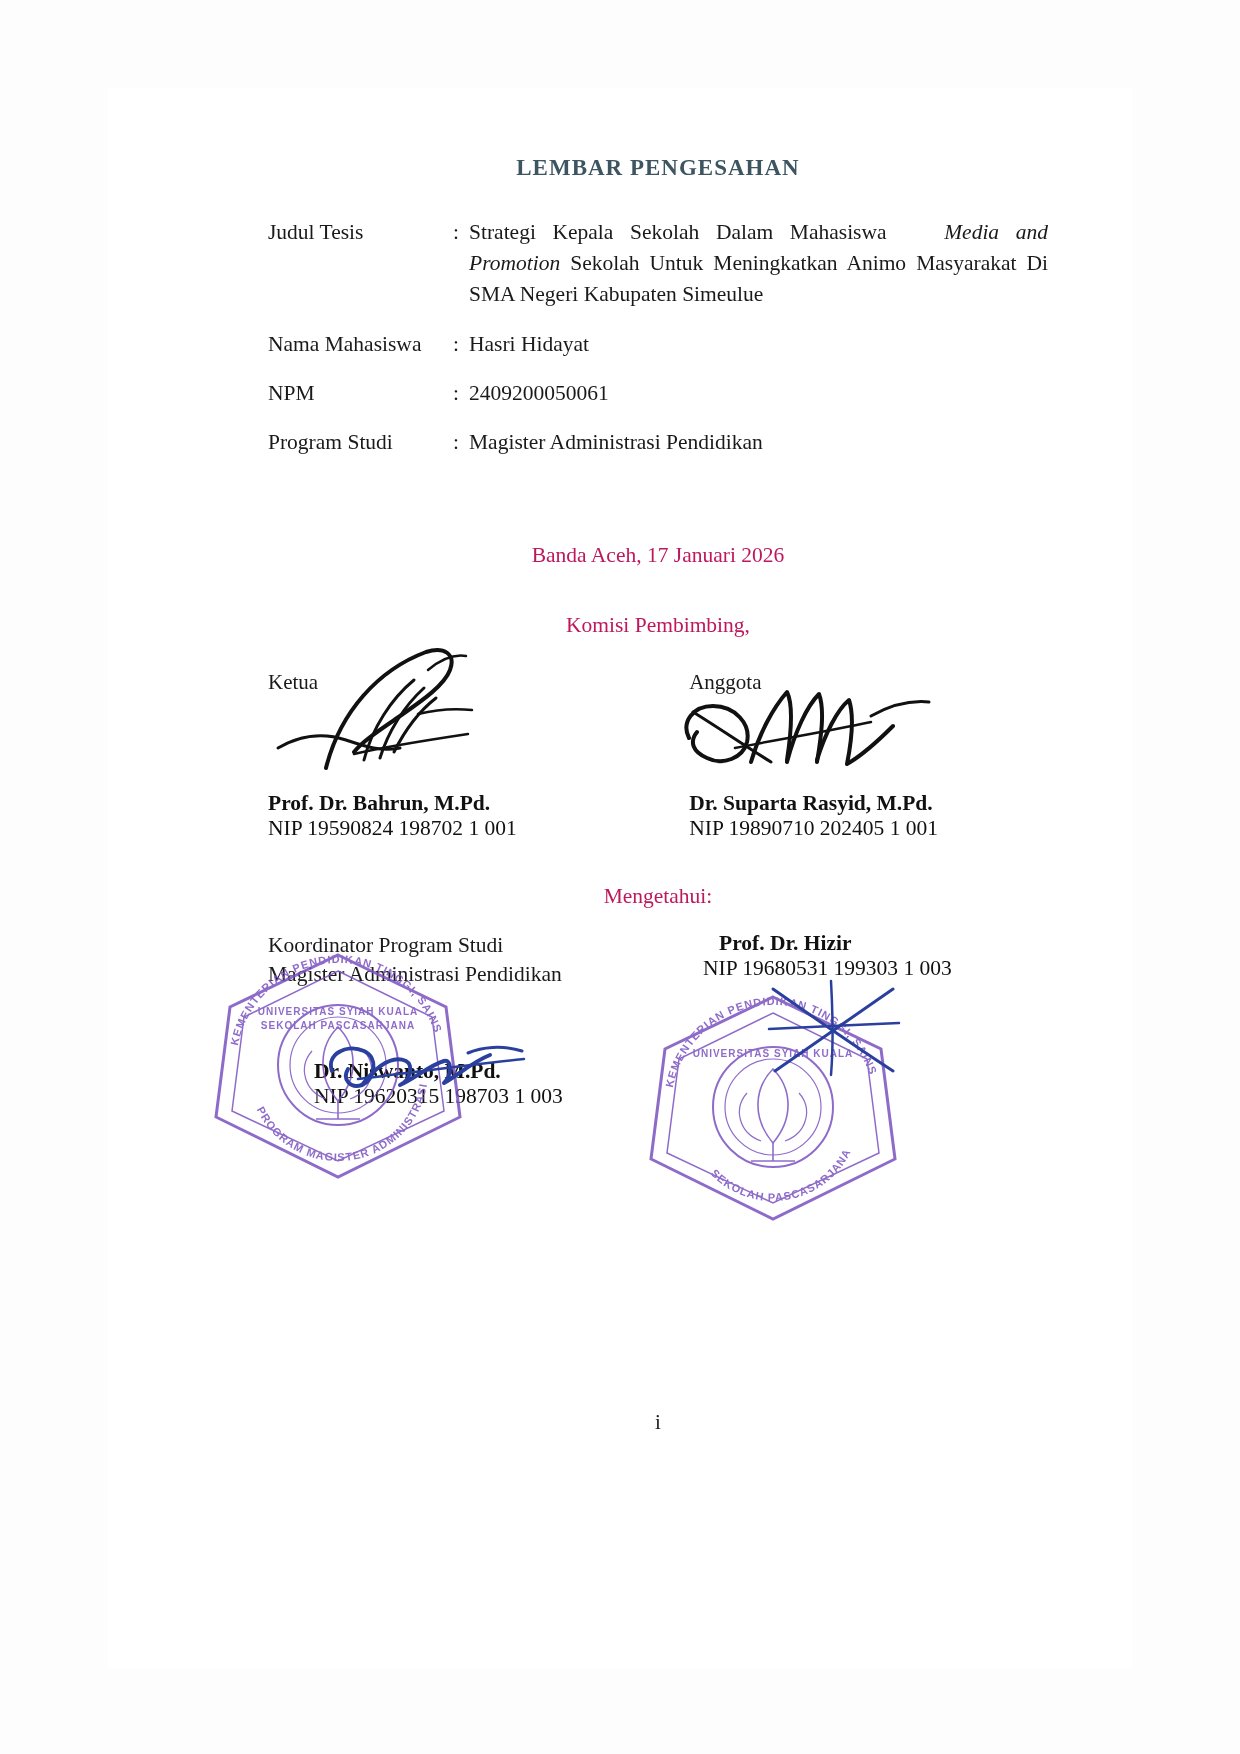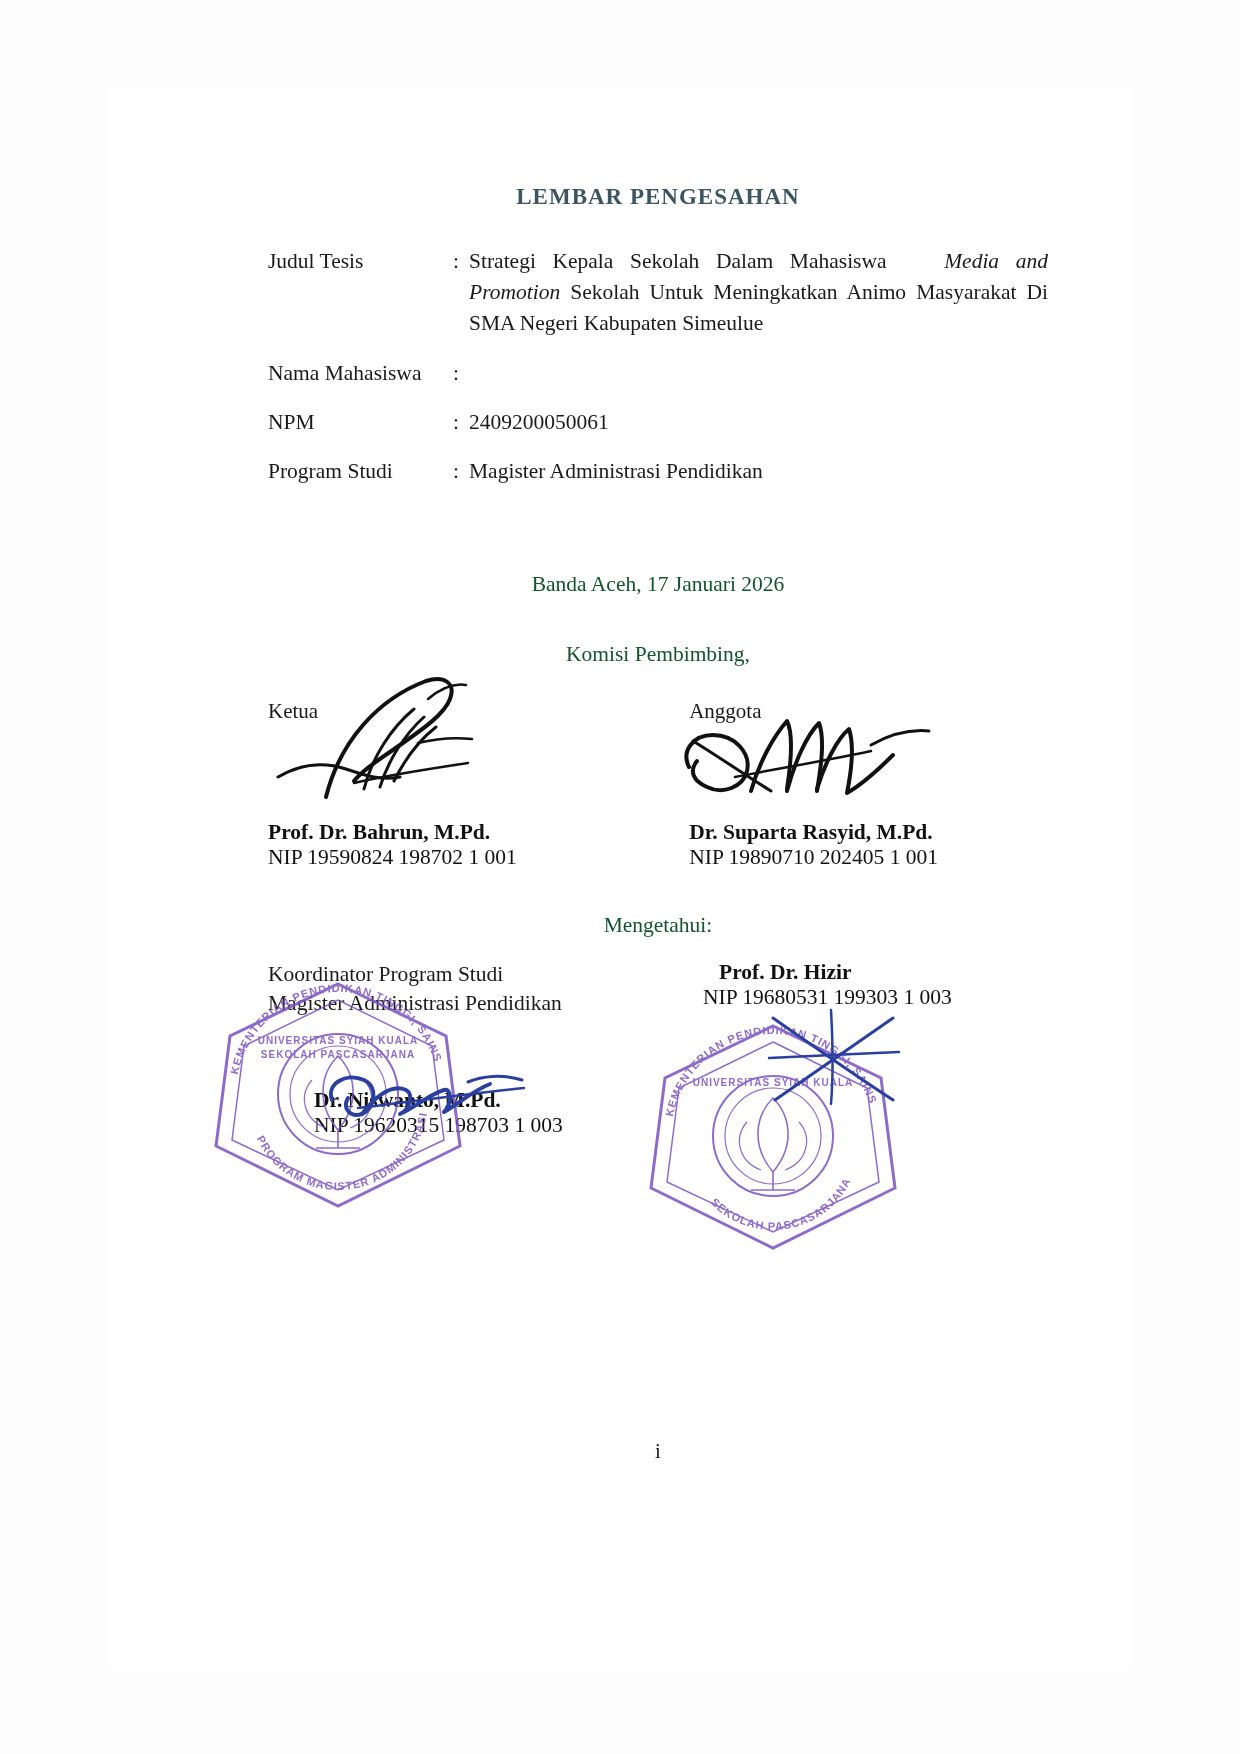--- a/index.html
+++ b/index.html
@@ -24,21 +24,21 @@
     position: absolute;
     left: 108px;
     top: 88px;
     width: 1024px;
     height: 1580px;
     background: #ffffff;
   }
   .content {
     position: absolute;
     left: 160px;
-    top: 96px;
+    top: 67px;
     width: 780px;
   }
   .doc-title {
     text-align: center;
     font-weight: bold;
     font-size: 23px;
     letter-spacing: 1.0px;
     color: #3d5560;
     font-family: "Liberation Serif", serif;
     margin-bottom: 36px;
@@ -65,21 +65,21 @@
   }
   .justify {
     text-align: justify;
     text-align-last: left;
   }
   .italic { font-style: italic; margin-left: 41px; }
 
   .centerline {
     text-align: center;
     font-size: 21.5px;
-    color: #14532d;
+    color: #be185d;
     line-height: 1.4;
   }
   .spacer-lg { height: 64px; }
   .spacer-md { height: 40px; }
 
   .sig-block {
     position: relative;
     display: flex;
     justify-content: space-between;
     margin-top: 30px;
@@ -155,20 +155,21 @@
         <div class="field-label">Judul Tesis</div>
         <div class="field-colon">:</div>
         <div class="field-value justify">
           <span>Strategi Kepala Sekolah Dalam Mahasiswa </span><span class="italic">Media and Promotion</span><span> Sekolah Untuk Meningkatkan Animo Masyarakat Di SMA Negeri Kabupaten Simeulue</span>
         </div>
       </div>
 
       <div class="field-row">
         <div class="field-label">Nama Mahasiswa</div>
         <div class="field-colon">:</div>
+        <div class="field-value">Hasri Hidayat</div>
       </div>
 
       <div class="field-row">
         <div class="field-label">NPM</div>
         <div class="field-colon">:</div>
         <div class="field-value">2409200050061</div>
       </div>
 
       <div class="field-row">
         <div class="field-label">Program Studi</div>

